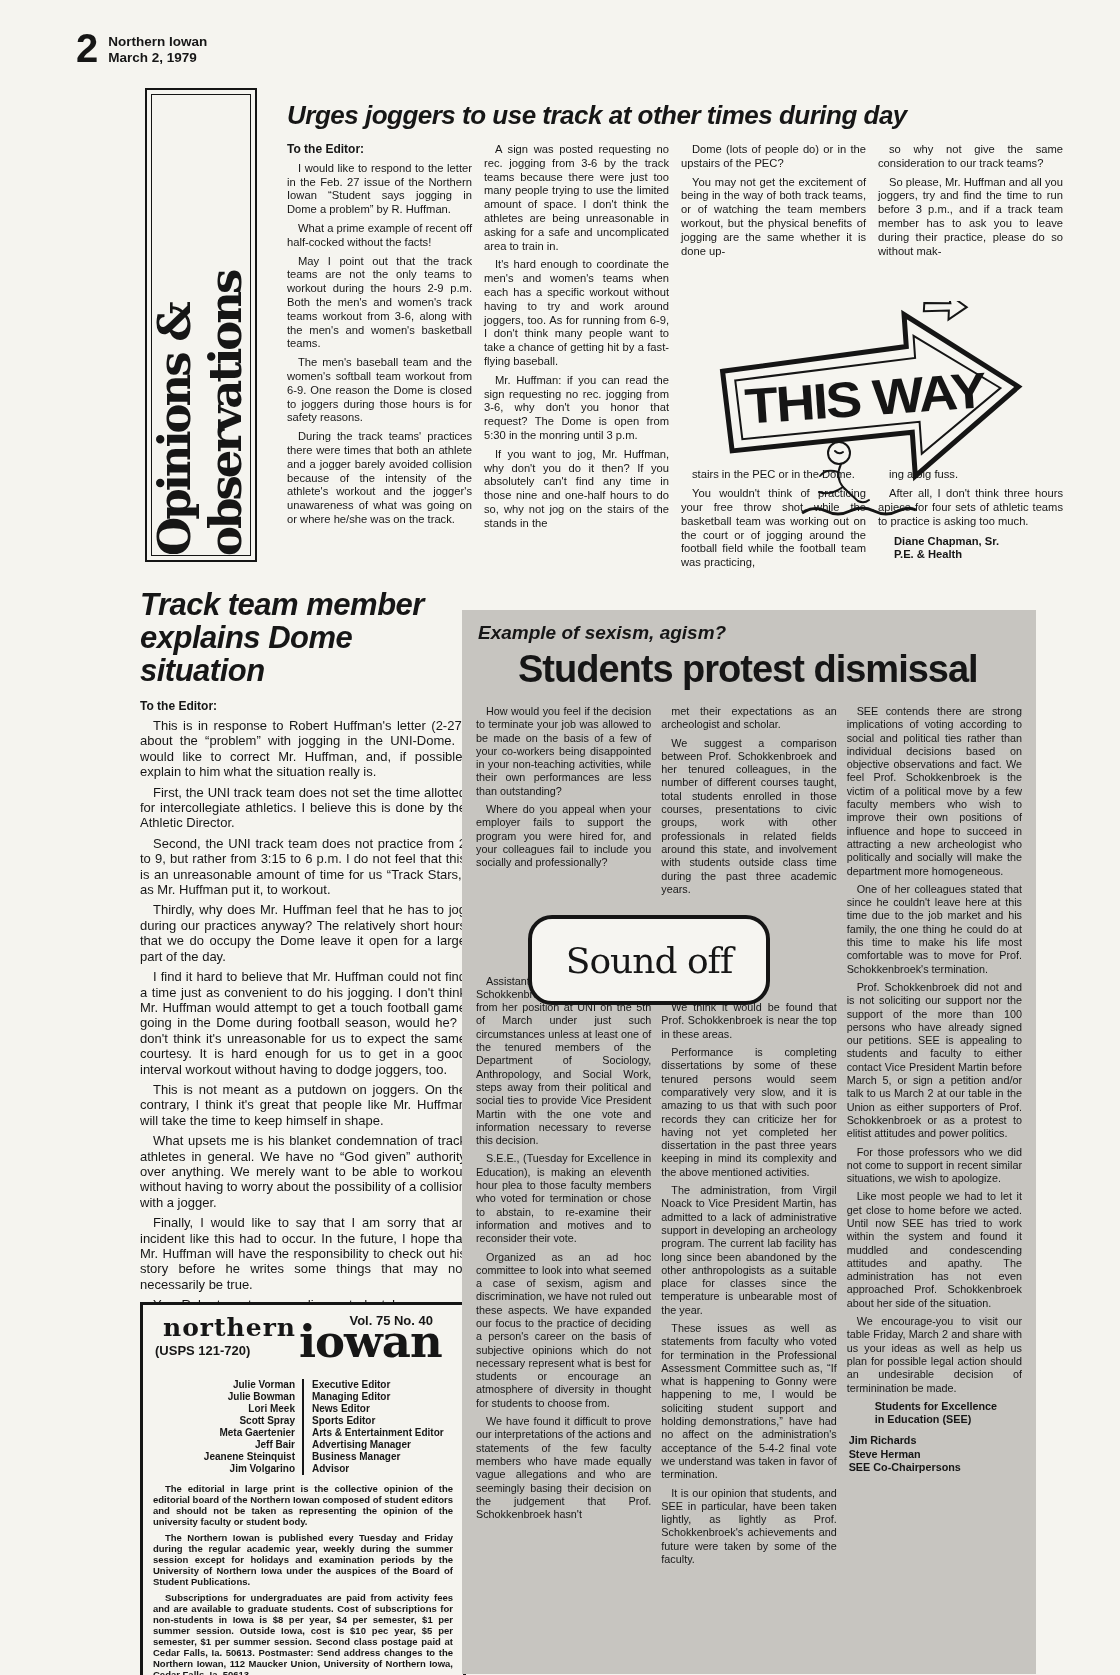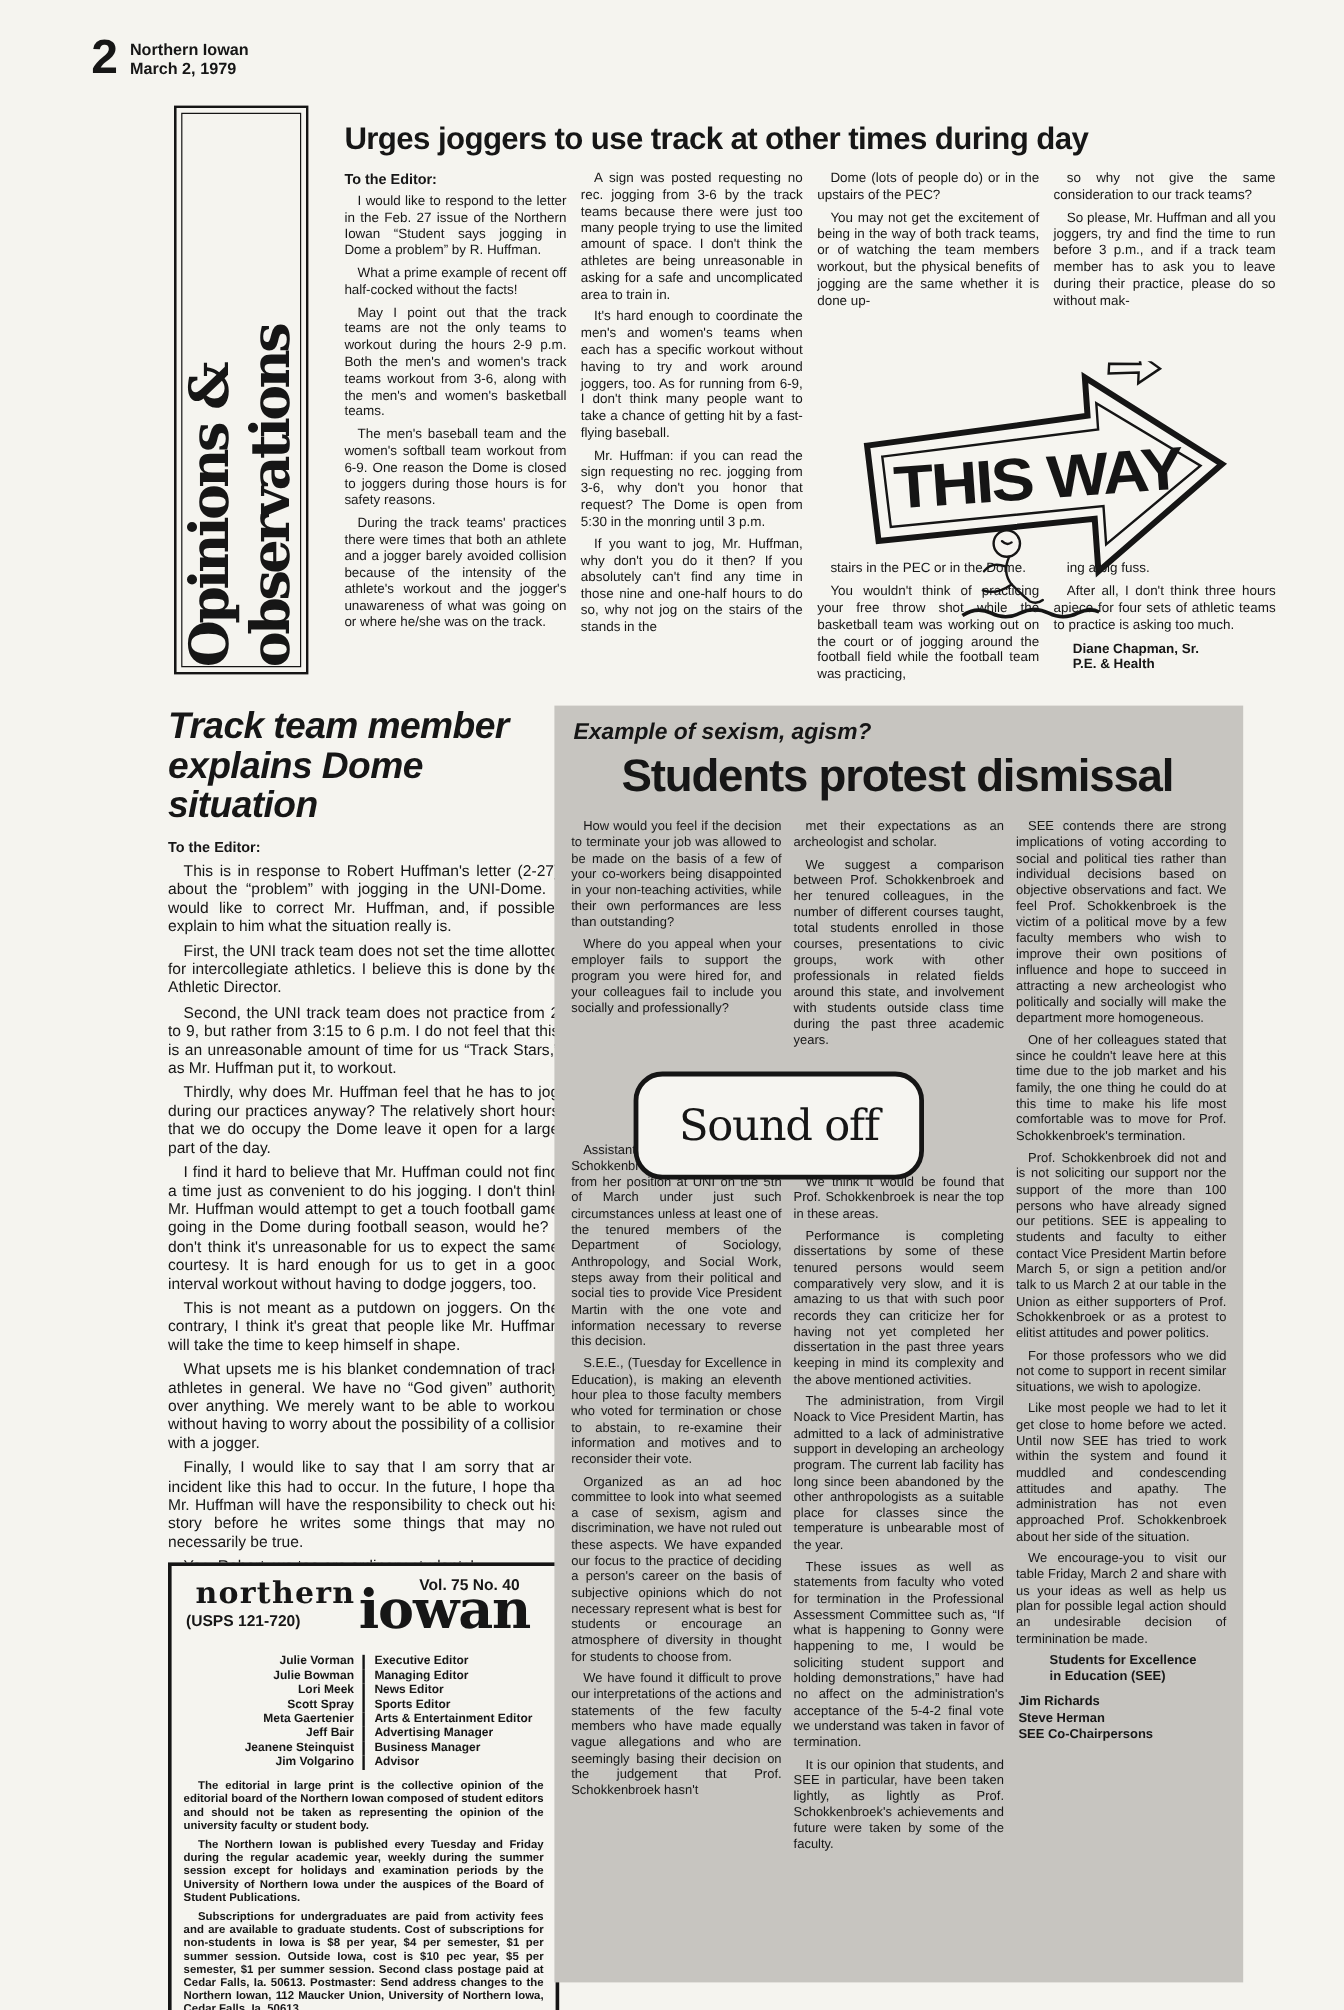--- a/index.html
+++ b/index.html
@@ -14,21 +14,21 @@
   .op-frame{position:absolute;left:145px;top:88px;width:108px;height:470px;
             border:2px solid #151515;
             box-shadow:inset 0 0 0 4px #f5f4ef, inset 0 0 0 5px #151515;}
   .op-text{position:absolute;left:2px;top:0;width:104px;height:466px;
            writing-mode:vertical-rl;transform:rotate(180deg);
            font-family:"DejaVu Serif",serif;font-weight:bold;font-size:45px;
            line-height:51px;text-align:left;}
   .op-text div{letter-spacing:-3px;}
   
   .letter1{position:absolute;left:287px;top:100px;width:776px;}
-  .l1-head{font-size:26px;font-weight:bold;letter-spacing:-0.5px;
+  .l1-head{font-size:26px;font-weight:bold;font-style:italic;letter-spacing:-0.5px;
            margin:0 0 12px 0;white-space:nowrap;}
   .cols{display:flex;gap:12px;position:relative;}
   .col{width:185px;font-size:11.2px;line-height:13.8px;text-align:justify;}
   .col p{margin:0 0 5px 0;text-indent:11px;}
   .salutation{font-weight:bold;font-size:12px;margin:0 0 5px 0;}
   .spacer-c3{height:205px;} .spacer-c4{height:205px;}
   .sig p{font-weight:bold;text-indent:16px;margin:0;}
   .sig{margin-top:6px;}
   .arrow-wrap{position:absolute;left:430px;top:158px;width:312px;height:222px;}
   
@@ -51,21 +51,21 @@
             font-weight:bold;font-size:45px;letter-spacing:-1px;line-height:45px;}
   .mh-vol{position:absolute;right:20px;top:0;font-size:13px;font-weight:bold;}
   .staff{margin:4px 0 8px 0;}
   .staff-row{display:flex;font-size:10px;line-height:12px;font-weight:bold;}
   .staff-name{width:142px;text-align:right;padding-right:7px;
               border-right:2px solid #151515;}
   .staff-title{padding-left:8px;}
   .mh-fine{font-size:9.5px;line-height:11px;font-weight:bold;text-align:justify;}
   .mh-fine p{margin:0 0 5px 0;text-indent:12px;}
   
-  .panel{position:absolute;left:462px;top:588px;width:574px;height:1064px;
+  .panel{position:absolute;left:462px;top:610px;width:574px;height:1064px;
          background:#c7c5c0;padding:10px 14px;box-sizing:border-box;}
   .kicker{font-size:19px;font-weight:bold;font-style:italic;margin:2px 0 4px 2px;}
   .p-head{font-size:38px;font-weight:bold;letter-spacing:-1px;margin:0 0 14px 42px;
           white-space:nowrap;}
   .acols{display:flex;gap:10px;position:relative;}
   .acol{width:178px;font-size:10.8px;line-height:13.3px;text-align:justify;}
   .acol p{margin:0 0 5px 0;text-indent:10px;}
   .spacer-a{height:100px;}
   .soundoff{position:absolute;left:66px;top:305px;width:234px;height:82px;
             background:#f6f5f1;border:4px solid #151515;border-radius:24px;

